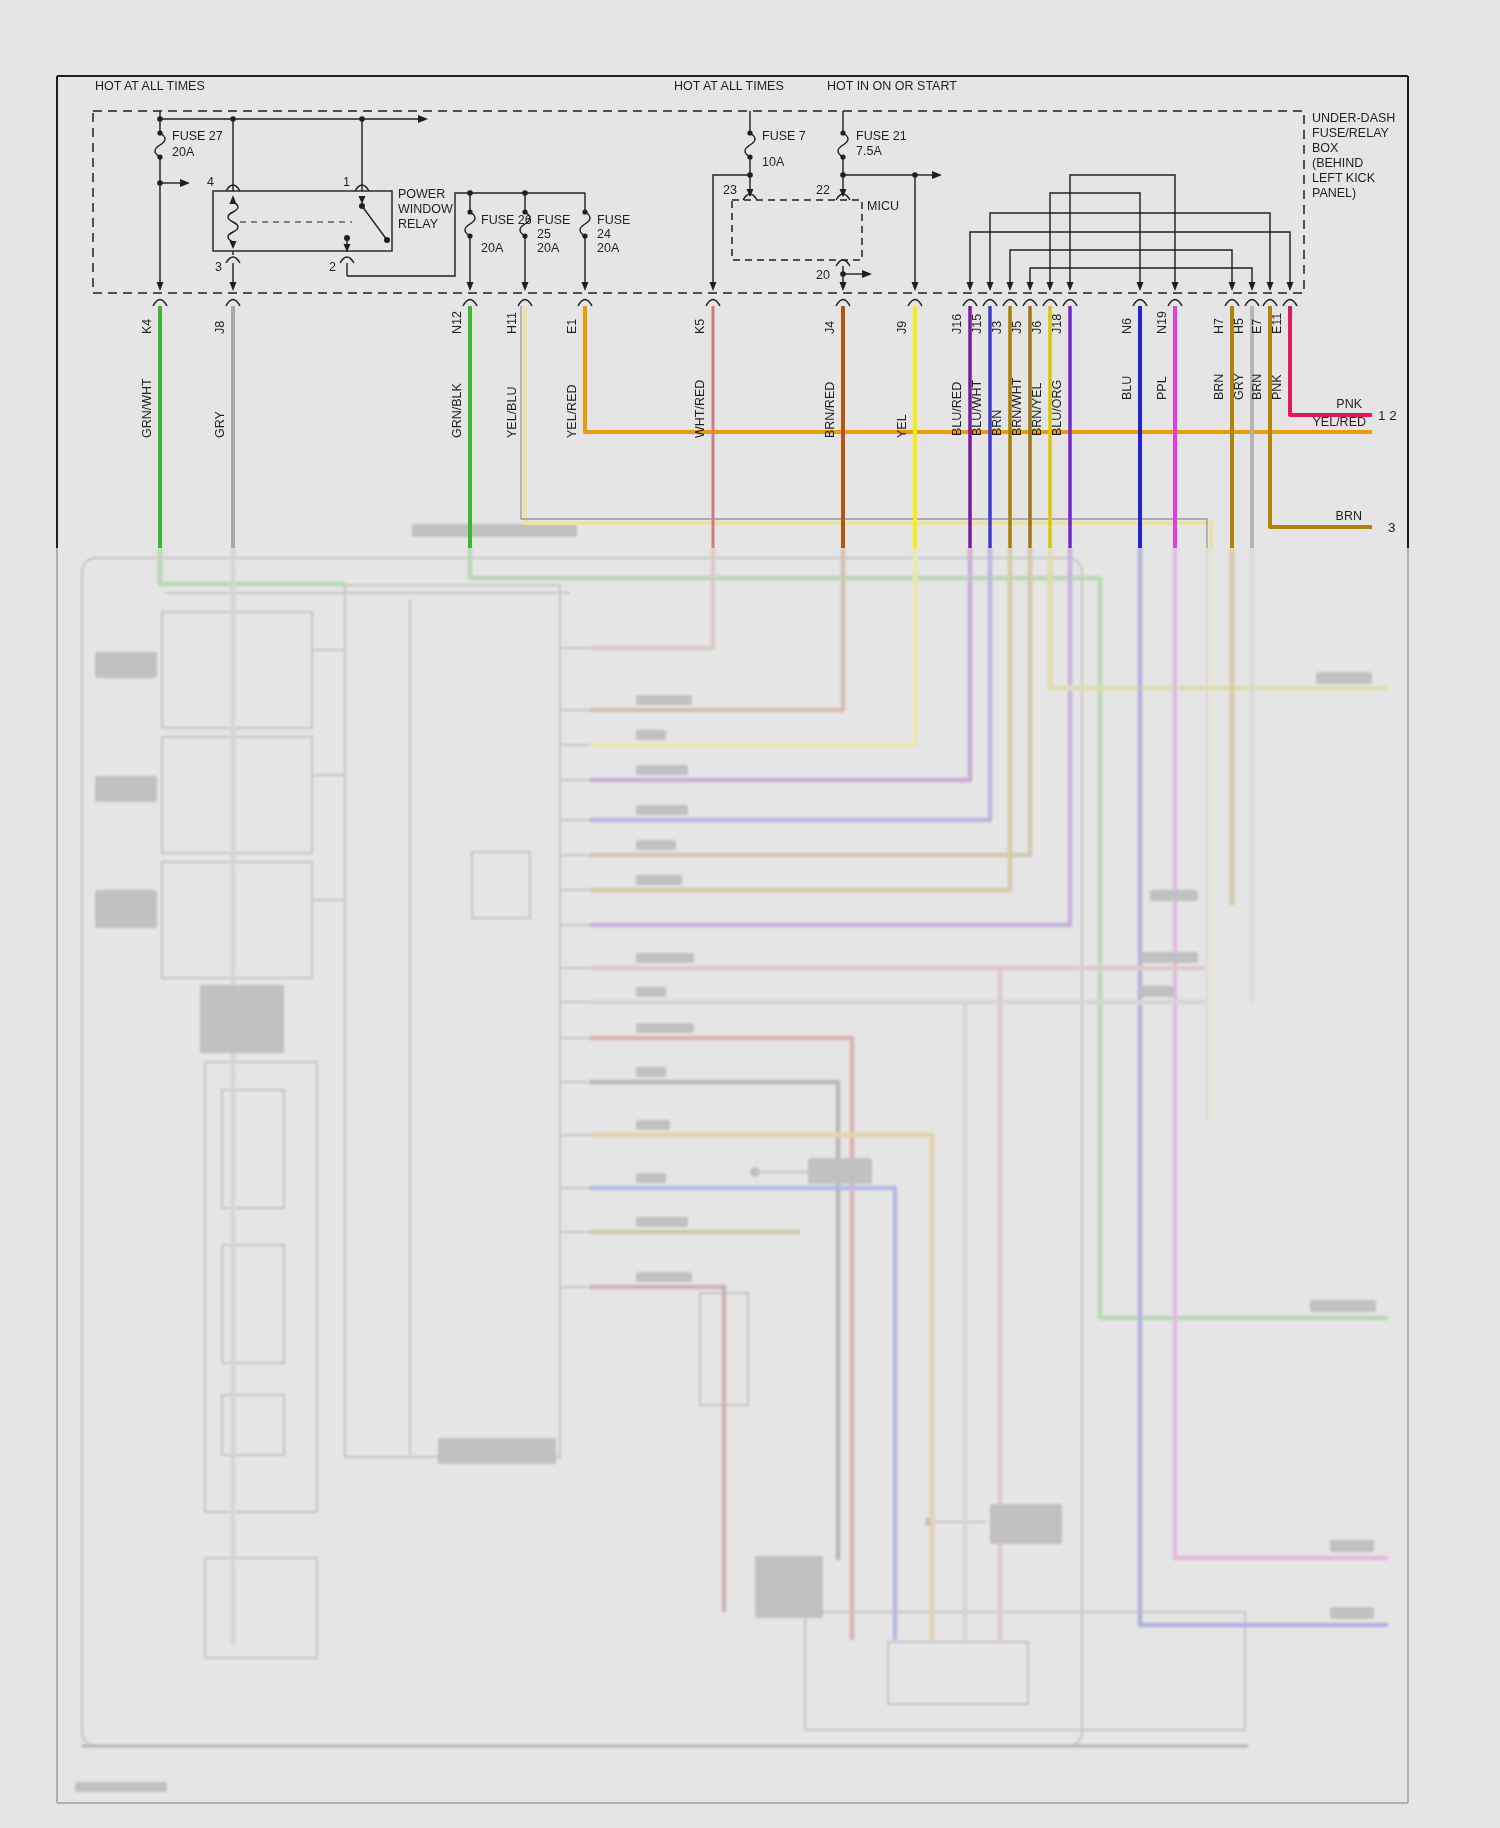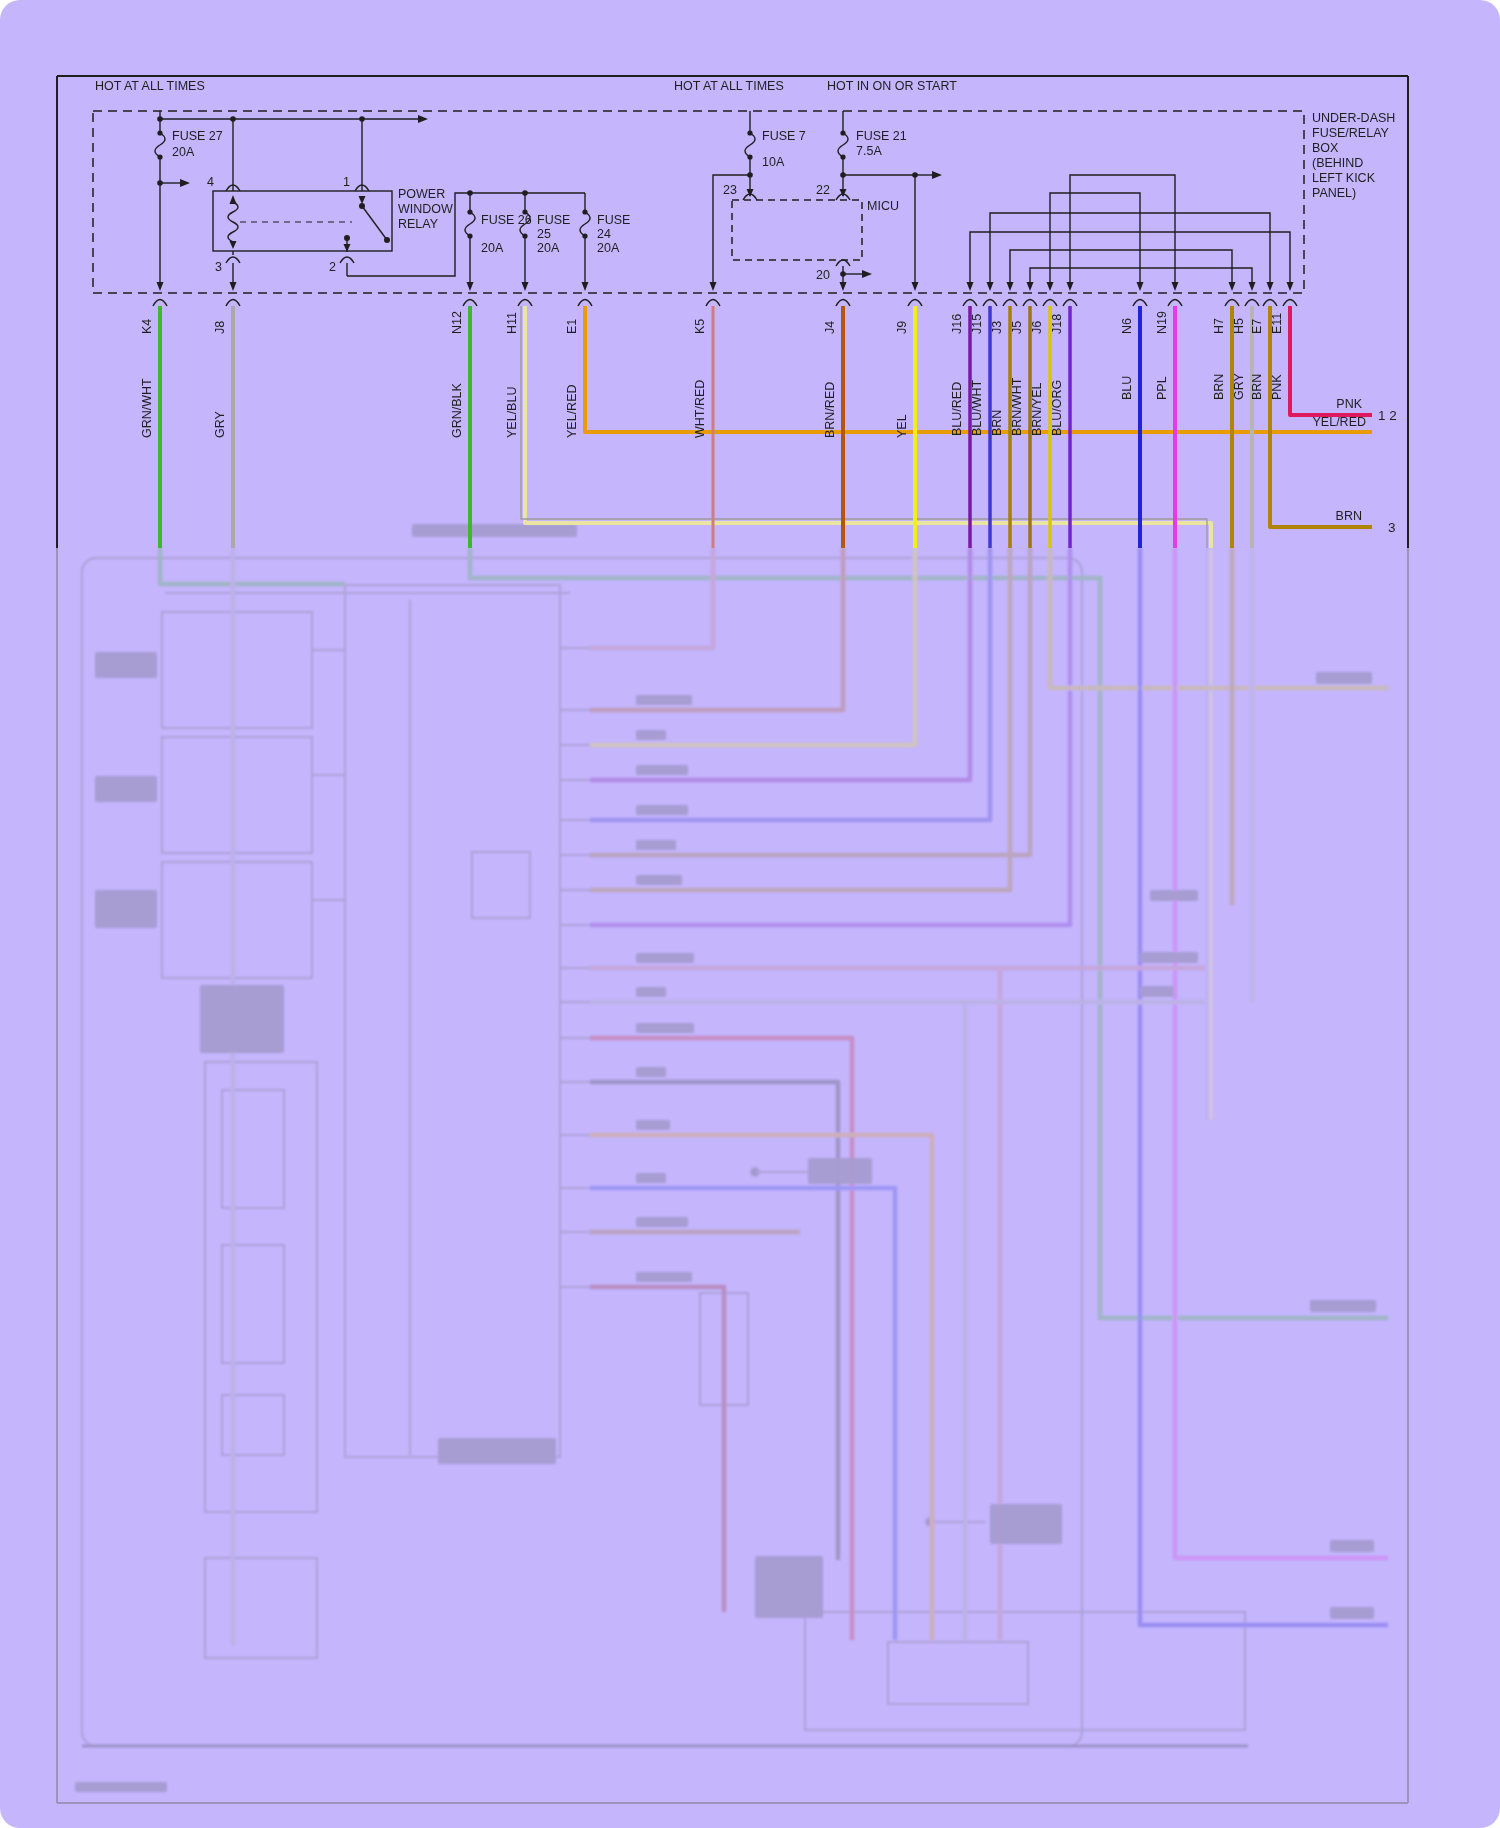--- a/index.html
+++ b/index.html
@@ -1,16 +1,16 @@
 <!DOCTYPE html>
 <html><head>
 <meta charset="utf-8">
 <style>
   html,body{margin:0;padding:0;background:#ffffff;}
-  #stage{position:relative;width:1500px;height:1828px;background:#c4b5fd;overflow:hidden;border-radius:20px;}
+  #stage{position:relative;width:1500px;height:1828px;background:#e5e5e5;overflow:hidden;}
   svg{position:absolute;left:0;top:0;}
   .t{font-family:"Liberation Sans",sans-serif;font-size:12.5px;fill:#1f1f1f;}
   .t13{font-family:"Liberation Sans",sans-serif;font-size:13.5px;fill:#1f1f1f;}
   .k{stroke:#1f1f1f;stroke-width:1.4;fill:none;}
   .k2{stroke:#1f1f1f;stroke-width:2;fill:none;}
   .dash{stroke:#1f1f1f;stroke-width:1.5;fill:none;stroke-dasharray:9 6;}
   .dash2{stroke:#1f1f1f;stroke-width:1.5;fill:none;stroke-dasharray:7 5;}
   .arr{fill:#1f1f1f;stroke:none;}
   .wire{fill:none;stroke-linejoin:round;}
   .fs{stroke:#6a6a6a;stroke-width:2;fill:none;}

